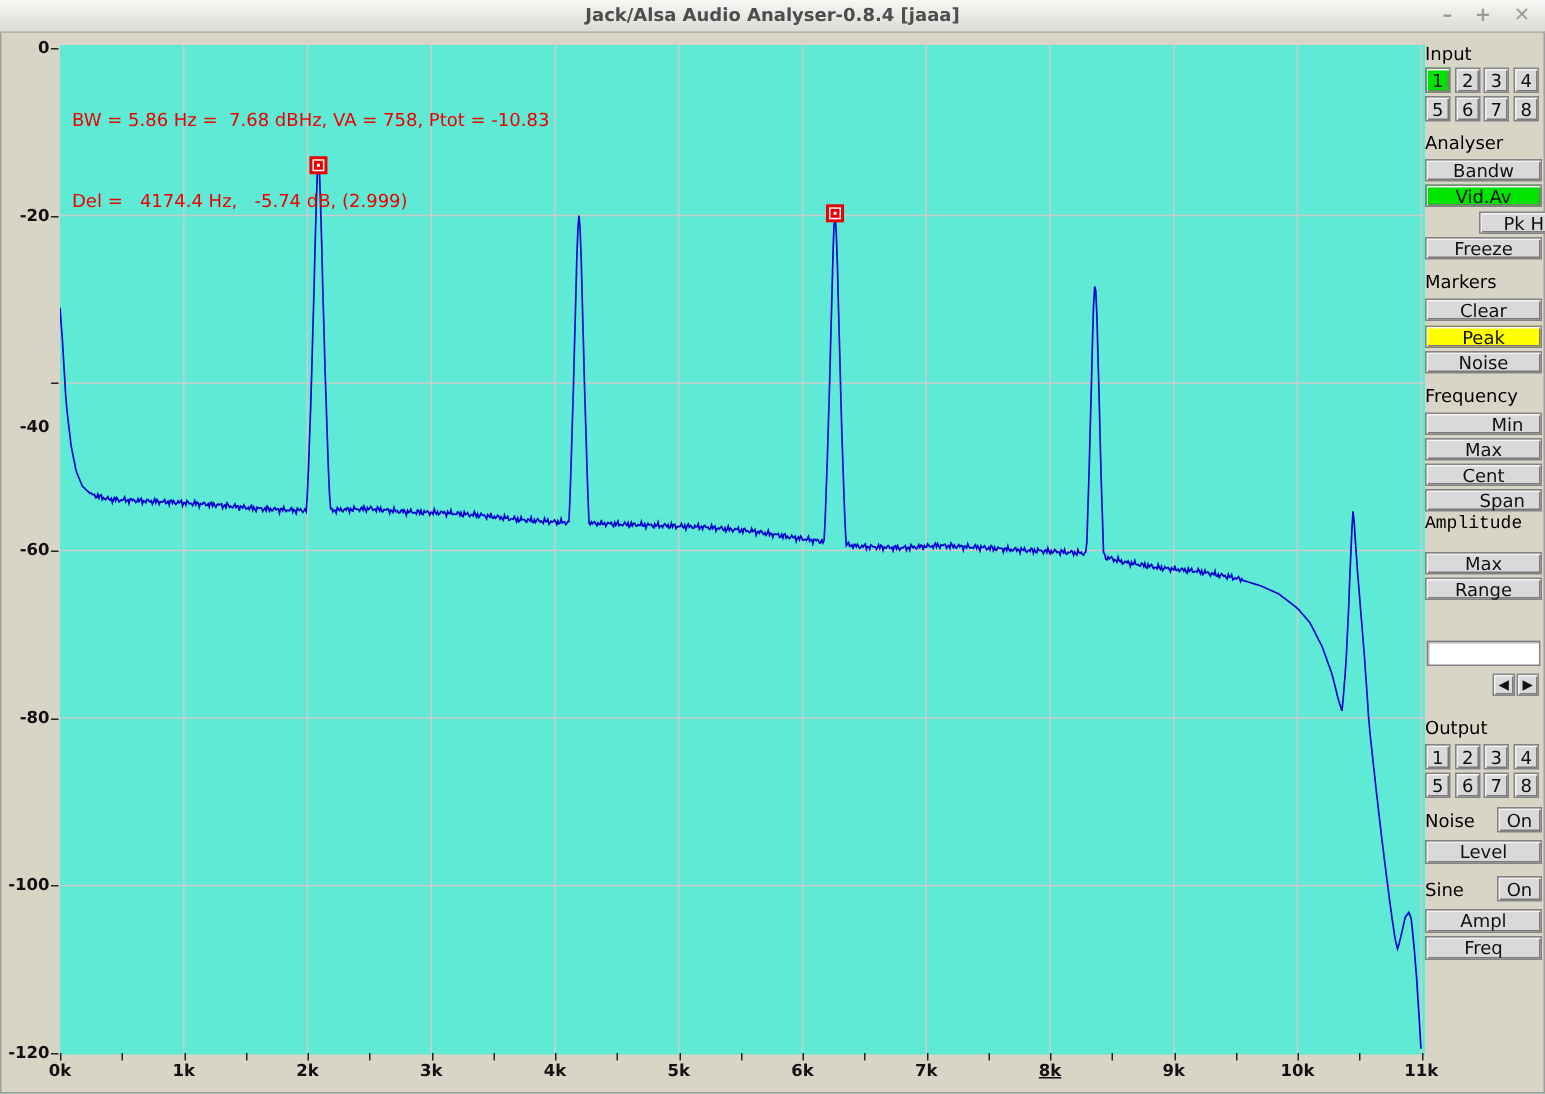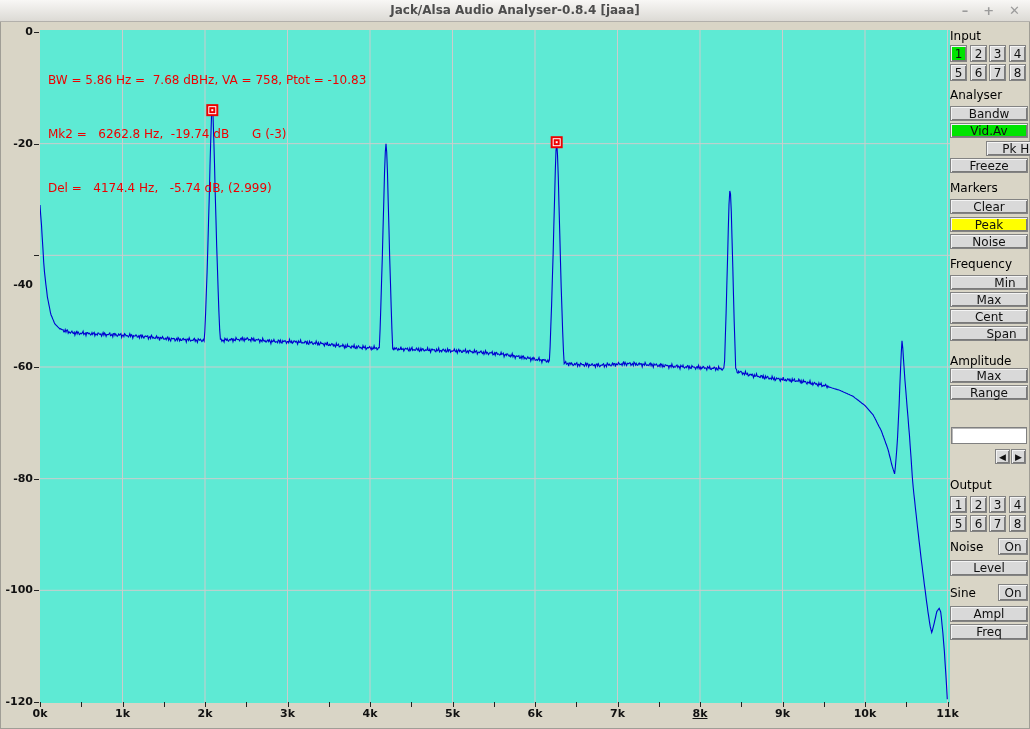--- a/index.html
+++ b/index.html
@@ -75,21 +75,20 @@
     <polyline id="trace" fill="none" stroke-width="1.1" points="0.0,175.1 0.7,185.1 1.5,195.2 2.2,207.2 3.0,219.8 3.7,232.3 4.5,242.1 5.2,248.4 5.9,254.6 6.7,260.9 7.4,267.2 8.2,271.0 8.9,274.7 9.7,278.5 10.4,282.3 11.1,285.0 11.9,286.8 12.6,288.6 13.4,290.4 14.1,292.2 14.9,294.0 15.6,294.7 16.3,295.4 17.1,296.2 17.8,296.9 18.6,297.6 19.3,298.3 20.0,299.0 20.8,298.7 21.5,299.6 22.3,299.7 23.0,299.6 23.8,301.9 24.5,301.7 25.2,299.5 26.0,302.1 26.7,300.1 27.5,299.9 28.2,303.2 29.0,301.8 29.7,302.5 30.4,303.2 31.2,302.0 31.9,301.1 32.7,302.9 33.4,303.4 34.2,302.2 34.9,305.2 35.6,303.1 36.4,301.7 37.1,303.9 37.9,301.7 38.6,302.8 39.4,304.6 40.1,303.9 40.8,303.2 41.6,303.7 42.3,303.0 43.1,301.3 43.8,304.6 44.6,303.7 45.3,303.1 46.0,305.7 46.8,302.6 47.5,302.5 48.3,303.8 49.0,303.0 49.7,303.6 50.5,305.1 51.2,304.7 52.0,302.6 52.7,304.4 53.5,303.0 54.2,302.3 54.9,305.9 55.7,303.9 56.4,304.2 57.2,305.1 57.9,303.0 58.7,303.0 59.4,304.2 60.1,304.6 60.9,303.8 61.6,306.1 62.4,304.4 63.1,302.5 63.9,305.2 64.6,303.0 65.3,304.0 66.1,306.3 66.8,304.5 67.6,304.6 68.3,304.7 69.1,303.9 69.8,303.0 70.5,305.7 71.3,305.3 72.0,304.2 72.8,306.8 73.5,303.7 74.3,303.4 75.0,305.5 75.7,303.9 76.5,305.3 77.2,306.3 78.0,305.4 78.7,304.0 79.4,305.2 80.2,304.4 80.9,303.6 81.7,307.3 82.4,305.2 83.2,305.1 83.9,306.6 84.6,303.7 85.4,304.5 86.1,305.8 86.9,305.6 87.6,305.7 88.4,307.0 89.1,305.7 89.8,303.8 90.6,306.5 91.3,304.7 92.1,305.3 92.8,308.2 93.6,305.6 94.3,306.0 95.0,306.2 95.8,304.9 96.5,305.2 97.3,307.1 98.0,307.0 98.8,305.8 99.5,308.0 100.2,305.3 101.0,304.8 101.7,307.5 102.5,305.5 103.2,307.1 103.9,308.2 104.7,306.4 105.4,306.0 106.2,306.6 106.9,306.2 107.7,305.8 108.4,308.9 109.1,307.3 109.9,306.6 110.6,308.5 111.4,305.3 112.1,306.5 112.9,308.2 113.6,307.3 114.3,308.1 115.1,308.6 115.8,307.4 116.6,306.0 117.3,308.3 118.1,307.2 118.8,307.4 119.5,310.5 120.3,307.4 121.0,307.8 121.8,308.6 122.5,306.6 123.3,308.0 124.0,309.3 124.7,309.1 125.5,308.3 126.2,309.7 127.0,307.7 127.7,306.9 128.5,310.1 129.2,308.0 129.9,309.4 130.7,310.9 131.4,308.1 132.2,308.6 132.9,308.9 133.6,308.4 134.4,308.7 135.1,310.9 135.9,309.7 136.6,308.5 137.4,310.5 138.1,307.5 138.8,308.5 139.6,310.8 140.3,309.0 141.1,310.4 141.8,310.4 142.6,308.8 143.3,308.3 144.0,309.9 144.8,309.4 145.5,309.3 146.3,312.1 147.0,309.1 147.8,309.1 148.5,310.5 149.2,307.9 150.0,310.0 150.7,311.1 151.5,310.2 152.2,310.2 153.0,310.6 153.7,309.1 154.4,308.4 155.2,311.4 155.9,309.7 156.7,310.5 157.4,312.3 158.2,308.8 158.9,309.7 159.6,310.2 160.4,309.2 161.1,310.4 161.9,311.6 162.6,310.6 163.3,309.4 164.1,311.0 164.8,301.5 165.6,283.4 166.3,263.6 167.1,242.1 167.8,218.6 168.5,192.9 169.3,165.2 170.0,136.2 170.8,108.3 171.5,86.5 172.3,77.4 173.0,85.0 173.7,106.1 174.5,133.6 175.2,162.6 176.0,190.5 176.7,216.4 177.5,240.1 178.2,261.8 178.9,281.7 179.7,299.9 180.4,309.1 181.2,309.0 181.9,311.3 182.7,310.1 183.4,310.2 184.1,312.1 184.9,308.4 185.6,309.4 186.4,310.3 187.1,308.7 187.9,310.7 188.6,311.2 189.3,309.9 190.1,309.2 190.8,310.1 191.6,308.4 192.3,308.8 193.0,311.7 193.8,309.1 194.5,310.3 195.3,310.7 196.0,307.6 196.8,309.1 197.5,309.6 198.2,309.3 199.0,309.9 199.7,310.9 200.5,308.9 201.2,308.1 202.0,310.1 202.7,307.5 203.4,309.5 204.2,311.2 204.9,308.4 205.7,309.7 206.4,309.1 207.2,307.7 207.9,308.6 208.6,310.2 209.4,309.6 210.1,309.5 210.9,311.2 211.6,307.9 212.4,308.8 213.1,310.5 213.8,308.3 214.6,311.0 215.3,311.2 216.1,309.5 216.8,309.8 217.6,310.0 218.3,309.1 219.0,309.6 219.8,312.3 220.5,310.0 221.3,310.7 222.0,311.7 222.7,308.3 223.5,310.5 224.2,311.2 225.0,310.4 225.7,311.9 226.5,311.9 227.2,310.4 227.9,309.9 228.7,311.6 229.4,309.9 230.2,311.4 230.9,313.6 231.7,310.3 232.4,311.8 233.1,311.4 233.9,309.5 234.6,311.5 235.4,312.2 236.1,311.7 236.9,311.7 237.6,312.7 238.3,310.0 239.1,310.4 239.8,312.6 240.6,310.2 241.3,312.8 242.1,313.1 242.8,310.5 243.5,311.6 244.3,311.2 245.0,310.6 245.8,311.6 246.5,313.4 247.3,311.6 248.0,311.6 248.7,312.8 249.5,309.4 250.2,311.6 251.0,312.7 251.7,311.1 252.4,313.2 253.2,312.5 253.9,310.9 254.7,311.0 255.4,312.1 256.2,311.1 256.9,312.2 257.6,314.2 258.4,311.0 259.1,312.3 259.9,312.4 260.6,310.0 261.4,312.9 262.1,313.1 262.8,312.5 263.6,313.0 264.3,313.0 265.1,311.2 265.8,311.5 266.6,313.7 267.3,311.6 268.0,313.8 268.8,314.4 269.5,311.2 270.3,313.0 271.0,312.5 271.8,311.8 272.5,313.6 273.2,314.4 274.0,313.2 274.7,312.9 275.5,313.9 276.2,311.1 277.0,313.1 277.7,314.7 278.4,312.5 279.2,315.0 279.9,314.0 280.7,312.2 281.4,313.3 282.1,313.6 282.9,313.4 283.6,314.4 284.4,315.9 285.1,313.1 285.9,313.9 286.6,314.7 287.3,312.0 288.1,315.3 288.8,315.5 289.6,314.3 290.3,315.6 291.1,314.7 291.8,313.5 292.5,314.1 293.3,316.0 294.0,314.5 294.8,316.0 295.5,316.9 296.3,313.4 297.0,315.5 297.7,315.3 298.5,314.2 299.2,316.9 300.0,316.7 300.7,315.8 301.5,315.8 302.2,316.2 302.9,314.3 303.7,315.9 304.4,317.9 305.2,315.4 305.9,317.8 306.7,317.0 307.4,314.5 308.1,316.6 308.9,316.3 309.6,316.3 310.4,317.6 311.1,318.1 311.8,316.0 312.6,316.3 313.3,317.3 314.1,314.8 314.8,318.0 315.6,318.4 316.3,316.4 317.0,318.3 317.8,316.8 318.5,315.8 319.3,317.0 320.0,318.0 320.8,317.3 321.5,318.2 322.2,319.0 323.0,315.6 323.7,317.5 324.5,317.8 325.2,316.2 326.0,319.5 326.7,318.6 327.4,317.5 328.2,318.0 328.9,317.6 329.7,316.6 330.4,317.9 331.2,319.7 331.9,317.4 332.6,319.2 333.4,318.7 334.1,315.8 334.9,318.6 335.6,318.1 336.4,317.8 337.1,319.7 337.8,319.1 338.6,317.6 339.3,317.7 340.1,299.0 340.8,277.4 341.5,253.8 342.3,228.0 343.0,200.2 343.8,171.2 344.5,143.5 345.3,122.0 346.0,113.7 346.7,122.0 347.5,143.5 348.2,171.2 349.0,200.2 349.7,228.0 350.5,253.8 351.2,277.4 351.9,299.0 352.7,318.8 353.4,319.7 354.2,317.9 354.9,319.3 355.7,318.1 356.4,317.8 357.1,319.2 357.9,320.4 358.6,318.6 359.4,319.7 360.1,319.6 360.9,316.6 361.6,319.6 362.3,319.3 363.1,318.5 363.8,321.0 364.6,319.4 365.3,318.3 366.1,318.8 366.8,319.1 367.5,318.2 368.3,320.2 369.0,321.1 369.8,318.2 370.5,320.3 371.2,319.0 372.0,317.4 372.7,320.5 373.5,319.8 374.2,319.7 375.0,320.5 375.7,319.9 376.4,318.1 377.2,319.1 377.9,320.3 378.7,318.4 379.4,321.5 380.2,320.7 380.9,318.3 381.6,320.5 382.4,318.8 383.1,318.8 383.9,320.7 384.6,320.8 385.4,319.8 386.1,320.3 386.8,320.3 387.6,317.7 388.3,320.5 389.1,320.7 389.8,319.2 390.6,322.2 391.3,320.0 392.0,318.9 392.8,320.1 393.5,319.7 394.3,319.6 395.0,321.1 395.8,321.8 396.5,319.2 397.2,320.8 398.0,320.1 398.7,318.1 399.5,321.8 400.2,320.7 400.9,320.4 401.7,321.7 402.4,320.1 403.2,319.2 403.9,320.1 404.7,321.1 405.4,319.8 406.1,322.2 406.9,321.7 407.6,318.8 408.4,321.4 409.1,319.7 409.9,319.6 410.6,322.3 411.3,321.3 412.1,320.9 412.8,321.1 413.6,320.7 414.3,319.0 415.1,321.3 415.8,321.9 416.5,320.1 417.3,323.0 418.0,320.8 418.8,319.4 419.5,321.5 420.3,320.3 421.0,320.9 421.7,322.3 422.5,322.2 423.2,320.3 424.0,321.3 424.7,321.0 425.5,319.2 426.2,322.8 426.9,321.9 427.7,320.9 428.4,322.9 429.2,320.5 429.9,320.2 430.7,321.5 431.4,321.8 432.1,321.4 432.9,323.0 433.6,322.7 434.4,319.9 435.1,322.4 435.8,321.3 436.6,320.7 437.3,324.1 438.1,322.4 438.8,322.1 439.6,322.7 440.3,321.6 441.0,321.0 441.8,322.8 442.5,323.6 443.3,321.9 444.0,324.4 444.8,322.6 445.5,320.7 446.2,323.6 447.0,322.1 447.7,322.9 448.5,324.6 449.2,323.5 450.0,322.5 450.7,323.0 451.4,323.0 452.2,321.6 452.9,324.9 453.7,324.4 454.4,322.8 455.2,325.2 455.9,322.5 456.6,322.3 457.4,324.3 458.1,323.8 458.9,324.2 459.6,325.1 460.4,324.6 461.1,322.3 461.8,324.4 462.6,323.9 463.3,323.1 464.1,326.8 464.8,324.8 465.5,324.3 466.3,325.5 467.0,323.7 467.8,324.1 468.5,325.7 469.3,326.3 470.0,325.1 470.7,326.8 471.5,325.6 472.2,323.5 473.0,326.9 473.7,325.4 474.5,325.9 475.2,328.3 475.9,326.2 476.7,325.9 477.4,326.4 478.2,326.2 478.9,325.7 479.7,328.3 480.4,328.1 481.1,326.2 481.9,328.7 482.6,326.2 483.4,325.9 484.1,328.8 484.9,327.5 485.6,328.4 486.3,329.2 487.1,328.1 487.8,326.8 488.6,328.3 489.3,328.4 490.1,327.5 490.8,330.9 491.5,328.9 492.3,327.9 493.0,329.8 493.8,327.4 494.5,328.4 495.2,330.2 496.0,329.9 496.7,329.5 497.5,330.3 498.2,329.4 499.0,327.6 499.7,330.7 500.4,329.7 501.2,329.7 501.9,332.5 502.7,329.6 503.4,329.6 504.2,330.5 504.9,329.6 505.6,330.2 506.4,332.0 507.1,331.8 507.9,330.0 508.6,332.0 509.4,330.1 510.1,316.8 510.8,296.8 511.6,274.9 512.3,251.0 513.1,224.9 513.8,196.9 514.6,167.9 515.3,140.7 516.0,120.6 516.8,114.4 517.5,124.8 518.3,147.5 519.0,175.6 519.8,204.5 520.5,232.1 521.2,257.6 522.0,281.0 522.7,302.3 523.5,321.9 524.2,333.7 524.9,332.7 525.7,331.6 526.4,334.2 527.2,333.7 527.9,333.2 528.7,336.1 529.4,333.0 530.1,332.9 530.9,334.5 531.6,332.9 532.4,334.3 533.1,335.6 533.9,334.9 534.6,333.6 535.3,334.8 536.1,333.5 536.8,332.7 537.6,336.2 538.3,334.3 539.1,334.7 539.8,336.1 540.5,333.2 541.3,333.7 542.0,334.6 542.8,334.5 543.5,334.6 544.3,336.3 545.0,335.0 545.7,333.2 546.5,335.6 547.2,333.3 548.0,334.1 548.7,336.9 549.5,334.6 550.2,335.3 550.9,335.4 551.7,333.9 552.4,333.8 553.2,335.6 553.9,335.5 554.6,334.8 555.4,337.2 556.1,334.3 556.9,333.8 557.6,336.0 558.4,333.8 559.1,335.7 559.8,336.8 560.6,335.4 561.3,335.0 562.1,335.3 562.8,334.4 563.6,333.7 564.3,336.9 565.0,335.2 565.8,334.9 566.5,336.7 567.3,333.1 568.0,334.0 568.8,335.2 569.5,334.3 570.2,335.3 571.0,336.0 571.7,334.7 572.5,333.1 573.2,335.0 574.0,333.4 574.7,333.7 575.4,336.7 576.2,333.8 576.9,334.5 577.7,334.8 578.4,332.5 579.2,333.5 579.9,334.6 580.6,334.5 581.4,333.9 582.1,335.5 582.9,333.1 583.6,332.1 584.3,334.8 585.1,332.4 585.8,334.1 586.6,335.6 587.3,333.2 588.1,333.6 588.8,333.6 589.5,332.9 590.3,333.0 591.0,335.5 591.8,334.3 592.5,333.6 593.3,335.6 594.0,332.1 594.7,333.1 595.5,335.0 596.2,333.4 597.0,335.1 597.7,335.4 598.5,333.9 599.2,333.1 599.9,334.5 600.7,333.6 601.4,333.8 602.2,336.8 602.9,334.0 603.7,334.3 604.4,335.3 605.1,332.5 605.9,334.3 606.6,335.4 607.4,334.9 608.1,335.1 608.9,335.7 609.6,333.9 610.3,333.1 611.1,335.8 611.8,333.9 612.6,335.3 613.3,337.2 614.0,333.9 614.8,335.0 615.5,335.0 616.3,333.9 617.0,335.1 617.8,336.6 618.5,335.8 619.2,334.9 620.0,336.6 620.7,333.7 621.5,334.4 622.2,337.0 623.0,334.7 623.7,336.8 624.4,336.9 625.2,334.8 625.9,335.1 626.7,335.7 627.4,335.4 628.2,335.7 628.9,338.2 629.6,335.7 630.4,335.5 631.1,337.1 631.9,334.0 632.6,336.3 633.4,337.5 634.1,336.2 634.8,337.2 635.6,337.0 636.3,335.5 637.1,335.1 637.8,337.4 638.6,336.1 639.3,336.9 640.0,338.9 640.8,335.3 641.5,336.4 642.3,336.9 643.0,335.2 643.7,337.3 644.5,338.1 645.2,337.2 646.0,336.7 646.7,337.6 647.5,335.5 648.2,335.9 648.9,338.8 649.7,336.3 650.4,338.1 651.2,338.5 651.9,335.6 652.7,336.9 653.4,337.1 654.1,336.8 654.9,337.6 655.6,339.1 656.4,337.2 657.1,336.6 657.9,338.3 658.6,335.4 659.3,337.6 660.1,339.2 660.8,337.0 661.6,338.7 662.3,338.0 663.1,336.4 663.8,336.9 664.5,338.4 665.3,337.8 666.0,338.1 666.8,340.0 667.5,336.6 668.3,337.4 669.0,338.5 669.7,336.3 670.5,339.1 671.2,339.5 672.0,338.2 672.7,338.4 673.4,338.4 674.2,337.1 674.9,337.5 675.7,340.2 676.4,338.0 677.2,339.2 677.9,340.0 678.6,336.5 679.4,338.5 680.1,338.8 680.9,338.1 681.6,339.8 682.4,340.1 683.1,338.6 683.8,338.0 684.6,331.2 685.3,308.2 686.1,283.2 686.8,256.0 687.6,227.2 688.3,198.7 689.0,174.4 689.8,161.0 690.5,163.8 691.3,181.7 692.0,208.0 692.8,236.9 693.5,265.3 694.2,291.8 695.0,316.1 695.7,338.4 696.5,339.5 697.2,342.6 698.0,343.2 698.7,341.2 699.4,342.5 700.2,341.9 700.9,341.2 701.7,342.2 702.4,344.4 703.1,343.0 703.9,343.7 704.6,344.8 705.4,341.4 706.1,343.7 706.9,344.5 707.6,343.4 708.3,346.0 709.1,345.6 709.8,344.3 710.6,344.3 711.3,345.2 712.1,344.0 712.8,345.4 713.5,347.6 714.3,344.7 715.0,346.4 715.8,346.1 716.5,343.7 717.3,346.3 718.0,346.6 718.7,346.3 719.5,347.2 720.2,347.5 721.0,345.4 721.7,345.7 722.5,347.7 723.2,345.5 723.9,348.2 724.7,348.9 725.4,346.1 726.2,348.0 726.9,347.0 727.7,346.3 728.4,348.0 729.1,349.1 729.9,348.2 730.6,348.3 731.4,349.3 732.1,346.2 732.8,348.2 733.6,349.5 734.3,347.6 735.1,350.5 735.8,349.6 736.6,347.9 737.3,348.7 738.0,348.7 738.8,348.3 739.5,349.5 740.3,351.2 741.0,348.6 741.8,349.6 742.5,349.9 743.2,347.1 744.0,350.2 744.7,350.3 745.5,349.5 746.2,351.0 747.0,350.2 747.7,348.8 748.4,349.1 749.2,350.7 749.9,349.2 750.7,351.2 751.4,352.1 752.2,348.8 752.9,350.9 753.6,350.0 754.4,348.9 755.1,351.5 755.9,351.5 756.6,350.9 757.4,351.0 758.1,351.4 758.8,349.1 759.6,350.6 760.3,352.4 761.1,350.3 761.8,353.2 762.5,352.4 763.3,350.1 764.0,352.0 764.8,351.4 765.5,351.5 766.3,353.0 767.0,354.0 767.7,352.0 768.5,352.5 769.2,353.2 770.0,350.6 770.7,353.8 771.5,354.2 772.2,352.8 772.9,355.0 773.7,353.5 774.4,352.4 775.2,353.4 775.9,354.3 776.7,353.7 777.4,355.1 778.1,356.1 778.9,352.9 779.6,354.9 780.4,354.6 781.1,353.1 781.9,356.5 782.6,356.0 783.3,355.3 784.1,356.0 784.8,355.6 785.6,354.4 786.3,355.8 787.1,357.7 787.8,355.9 788.5,356.9 789.3,357.1 790.0,357.3 790.8,357.6 791.5,357.8 792.2,358.0 793.0,358.2 793.7,358.5 794.5,358.7 795.2,358.9 796.0,359.1 796.7,359.4 797.4,359.6 798.2,359.8 798.9,360.0 799.7,360.3 800.4,360.5 801.2,360.9 801.9,361.2 802.6,361.5 803.4,361.9 804.1,362.2 804.9,362.5 805.6,362.9 806.4,363.2 807.1,363.5 807.8,363.9 808.6,364.2 809.3,364.5 810.1,364.9 810.8,365.2 811.6,365.5 812.3,365.9 813.0,366.3 813.8,366.9 814.5,367.5 815.3,368.1 816.0,368.6 816.8,369.2 817.5,369.8 818.2,370.3 819.0,370.9 819.7,371.5 820.5,372.0 821.2,372.6 821.9,373.2 822.7,373.8 823.4,374.3 824.2,374.9 824.9,375.5 825.7,376.3 826.4,377.1 827.1,378.0 827.9,378.8 828.6,379.7 829.4,380.6 830.1,381.4 830.9,382.3 831.6,383.1 832.3,384.0 833.1,384.8 833.8,386.2 834.6,387.6 835.3,389.1 836.1,390.5 836.8,392.0 837.5,393.4 838.3,394.9 839.0,396.4 839.8,397.8 840.5,399.3 841.3,400.7 842.0,402.6 842.7,404.7 843.5,406.7 844.2,408.8 845.0,410.9 845.7,413.0 846.5,415.0 847.2,417.1 847.9,419.2 848.7,422.0 849.4,425.0 850.2,428.0 850.9,431.0 851.6,434.0 852.4,436.9 853.1,439.2 853.9,441.6 854.6,443.9 855.4,436.5 856.1,427.7 856.8,419.0 857.6,406.8 858.3,391.7 859.1,375.4 859.8,356.5 860.6,338.0 861.3,322.3 862.0,310.9 862.8,318.2 863.5,329.4 864.3,340.9 865.0,351.0 865.8,360.5 866.5,369.2 867.2,378.1 868.0,387.3 868.7,396.6 869.5,405.8 870.2,416.3 871.0,427.0 871.7,437.6 872.4,448.3 873.2,457.3 873.9,464.2 874.7,471.1 875.4,478.0 876.2,485.0 876.9,491.5 877.6,498.0 878.4,504.6 879.1,511.1 879.9,517.6 880.6,523.9 881.3,530.0 882.1,536.0 882.8,542.0 883.6,548.1 884.3,554.1 885.1,559.8 885.8,565.4 886.5,571.1 887.3,576.7 888.0,582.1 888.8,587.1 889.5,592.2 890.3,596.9 891.0,599.7 891.7,602.5 892.5,600.1 893.2,597.1 894.0,594.1 894.7,590.9 895.5,587.5 896.2,584.2 896.9,581.3 897.7,580.3 898.4,579.3 899.2,578.3 899.9,580.0 900.7,582.0 901.4,587.7 902.1,595.2 902.9,603.3 903.6,612.1 904.4,621.6 905.1,633.3 905.9,645.0 906.6,656.7 907.3,669.2" stroke="#0000d0"></polyline>
     <g id="mkrs">
         <rect x="167.293" y="75.16666666666666" width="10" height="10" fill="#ffffff" stroke="#ee0000" stroke-width="2"></rect>
         <rect x="170.293" y="78.16666666666666" width="4" height="4" fill="none" stroke="#ee0000" stroke-width="2"></rect>
         <rect x="511.68100000000004" y="107.21499999999999" width="10" height="10" fill="#ffffff" stroke="#ee0000" stroke-width="2"></rect>
         <rect x="514.681" y="110.21499999999999" width="4" height="4" fill="none" stroke="#ee0000" stroke-width="2"></rect>
       </g>
   </svg>
   <div class="annotations">
     <div>BW = 5.86 Hz =  7.68 dBHz, VA = 758, Ptot = -10.83</div>
-    <div>Mk2 =   6262.8 Hz,  -19.74 dB      G (-3)</div>
     <div>Del =   4174.4 Hz,   -5.74 dB, (2.999)</div>
   </div>
 </div>
 
 <div id="axes">
     <div class="xtick" style="left:40.0px;top:702px;"></div>
     <div class="xtick" style="left:81.3px;top:702px;"></div>
     <div class="xtick" style="left:122.5px;top:702px;"></div>
     <div class="xtick" style="left:163.8px;top:702px;"></div>
     <div class="xtick" style="left:205.0px;top:702px;"></div>
@@ -159,21 +158,21 @@
 <button class="btn wide" style="top:199px;">Clear</button>
 <button class="btn wide yellow" style="top:217px;">Peak</button>
 <button class="btn wide" style="top:234px;">Noise</button>
 
 <div class="lab" style="left:950px;top:257px;">Frequency</div>
 <button class="btn wide" style="top:275px;padding-left:32px;">Min</button>
 <button class="btn wide" style="top:292px;">Max</button>
 <button class="btn wide" style="top:309px;">Cent</button>
 <button class="btn wide" style="top:326px;padding-left:25px;">Span</button>
 
-<div class="lab" style="left:950px;top:354px;">Amplitude</div>
+<div class="lab" style="left:950px;top:342px;font-family:Liberation Mono, monospace;">Amplitude</div>
 <button class="btn wide" style="top:368px;">Max</button>
 <button class="btn wide" style="top:385px;">Range</button>
 
 <input class="entry" value="" style="">
 <button class="btn spin" style="left:995px;top:449px;">◀</button>
 <button class="btn spin" style="left:1011px;top:449px;">▶</button>
 
 <div class="lab" style="left:950px;top:478px;">Output</div>
 <button class="btn sq" style="left:950px;top:496px;">1</button>
 <button class="btn sq" style="left:970px;top:496px;">2</button>

